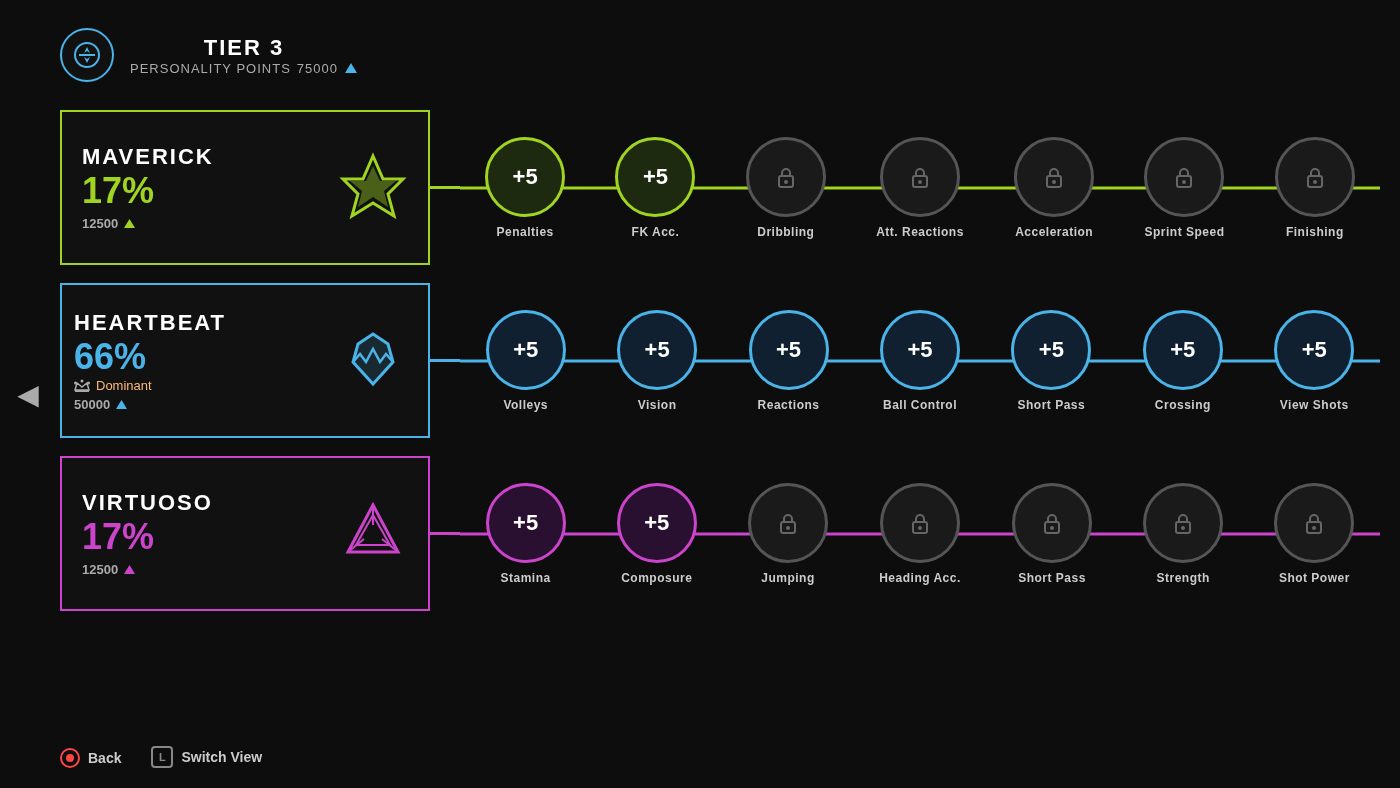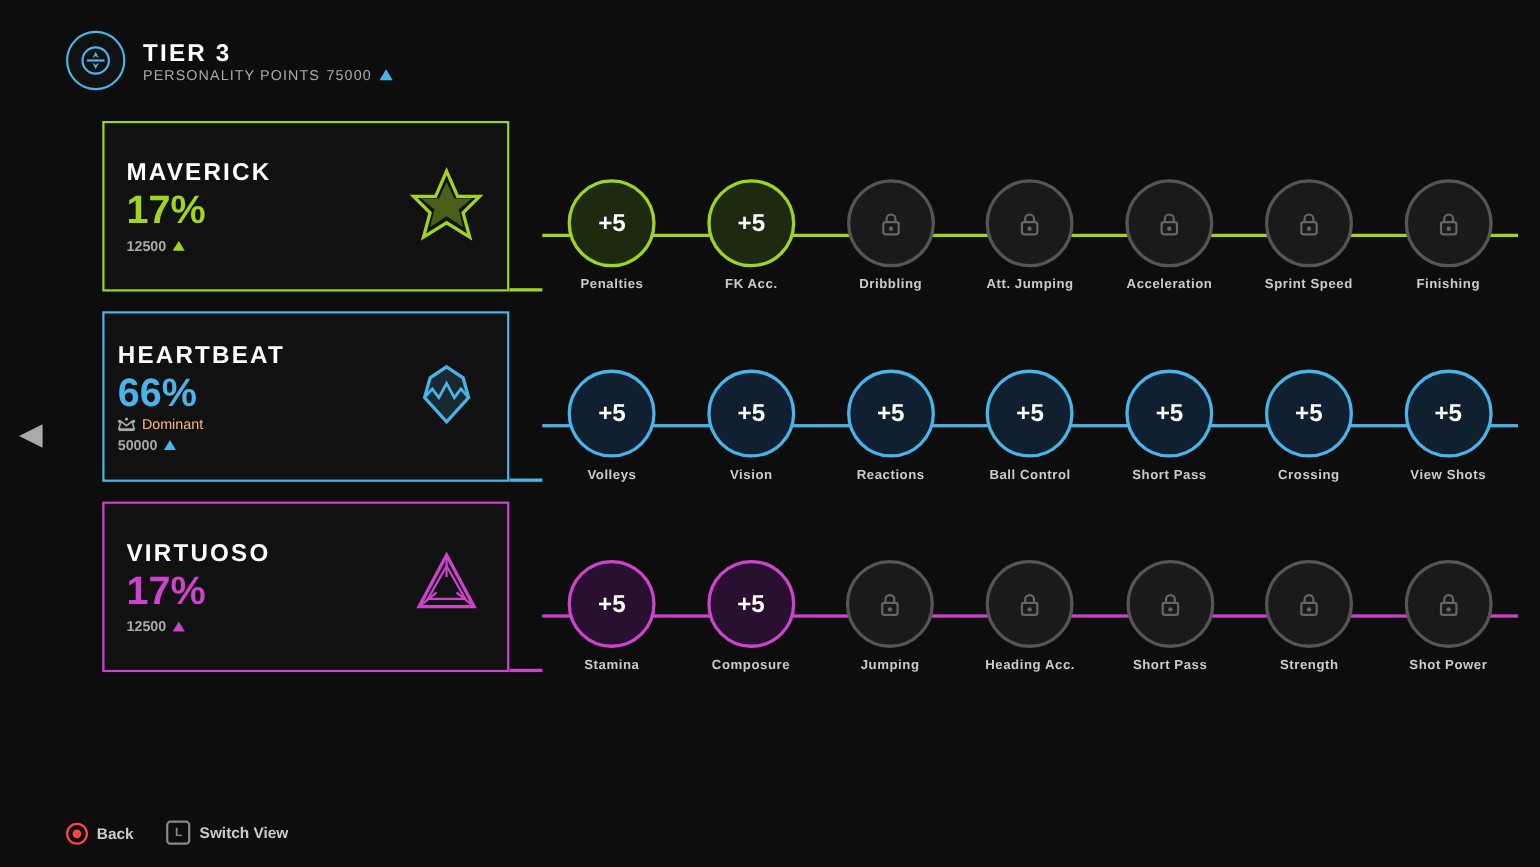--- a/index.html
+++ b/index.html
@@ -25,21 +25,21 @@
       width: 54px;
       height: 54px;
       border: 2px solid #4ab3e8;
       border-radius: 50%;
       display: flex;
       align-items: center;
       justify-content: center;
       background: #111;
     }
     .tier-icon svg { width: 28px; height: 28px; }
-    .header-text { display: flex; flex-direction: column; }
+    .header-text { display: flex; flex-direction: column; text-align: center; }
     .tier-label {
       font-size: 22px;
       font-weight: 900;
       color: #ffffff;
       letter-spacing: 2px;
     }
     .personality-points {
       font-size: 13px;
       color: #aaaaaa;
       letter-spacing: 1px;
@@ -60,23 +60,22 @@
       left: 60px;
       right: 20px;
       display: flex;
       flex-direction: column;
       gap: 18px;
     }
 
     
     .personality-row {
       display: flex;
-      align-items: flex-end;
+      align-items: center;
       gap: 0;
-      margin-left: 33px;
     }
 
     
     .personality-card {
       width: 370px;
       min-height: 155px;
       border: 2px solid;
       padding: 18px 20px;
       display: flex;
       flex-direction: column;
@@ -320,21 +319,21 @@
             <div class="node-label">Dribbling</div>
           </div>
           <div class="node-wrapper">
             <div class="node" style="border-color: rgb(85, 85, 85); background: rgb(26, 26, 26);">
               <svg width="28" height="28" viewBox="0 0 28 28" fill="none">
     <rect x="7" y="13" width="14" height="11" rx="2" fill="none" stroke="#666" stroke-width="2"></rect>
     <path d="M10 13V10a4 4 0 018 0v3" stroke="#666" stroke-width="2" fill="none"></path>
     <circle cx="14" cy="19" r="2" fill="#666"></circle>
   </svg>
             </div>
-            <div class="node-label">Att. Jumping</div>
+            <div class="node-label">Att. Reactions</div>
           </div>
           <div class="node-wrapper">
             <div class="node" style="border-color: rgb(85, 85, 85); background: rgb(26, 26, 26);">
               <svg width="28" height="28" viewBox="0 0 28 28" fill="none">
     <rect x="7" y="13" width="14" height="11" rx="2" fill="none" stroke="#666" stroke-width="2"></rect>
     <path d="M10 13V10a4 4 0 018 0v3" stroke="#666" stroke-width="2" fill="none"></path>
     <circle cx="14" cy="19" r="2" fill="#666"></circle>
   </svg>
             </div>
             <div class="node-label">Acceleration</div>

